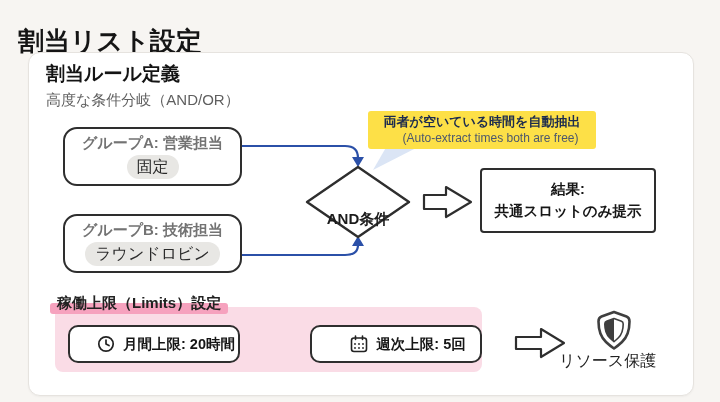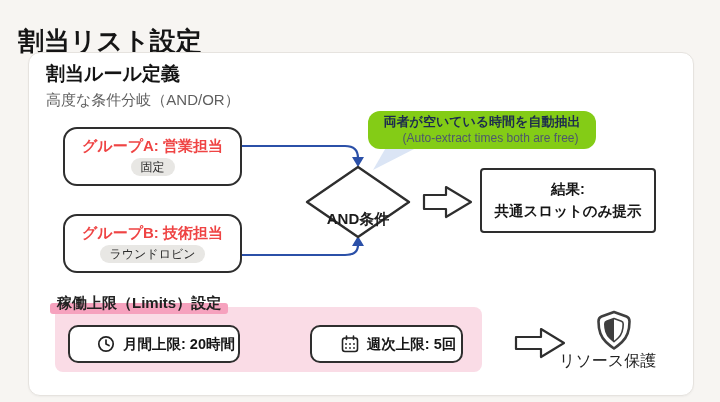--- a/index.html
+++ b/index.html
@@ -25,53 +25,53 @@
   .card-subheading {
     position:absolute; left:46px; top:91px;
     font-size:15px; color:#5f5f5f;
   }
   .flow-svg { position:absolute; left:0; top:0; width:720px; height:402px; }
   .node {
     position:absolute; background:#fff; border:2.5px solid #2e2e2e;
     display:flex; flex-direction:column; align-items:center; justify-content:center;
   }
   .group-box { left:63px; width:179px; height:59px; border-radius:14px; gap:2px; }
-  .group-label { font-size:15px; font-weight:bold; color:#ef4444; }
+  .group-label { font-size:15px; font-weight:bold; color:#737373; }
   .badge {
     background:#e8e7e4; color:#2b2b2b; border-radius:999px;
-    font-size:12px; padding:1px 10px; line-height:1.35;
+    font-size:16px; padding:1px 10px; line-height:1.35;
   }
   .and-label {
     position:absolute; left:308px; top:210px; width:100px; text-align:center;
     font-size:15px; font-weight:bold; color:#1b1b1b;
   }
   .tooltip {
     position:absolute; left:368px; top:111px; width:228px; height:38px;
-    background:#84cc16; border-radius:12px; text-align:center; padding-top:3px;
+    background:#fde047; border-radius:3px; text-align:center; padding-top:3px;
   }
   .tooltip-line1 { font-size:13px; font-weight:bold; color:#1d2c4e; line-height:1.3; }
   .tooltip-line2 { font-size:12px; color:#4d586c; line-height:1.2;padding-left:17px; }
   .result-box { left:480px; top:168px; width:176px; height:65px; border-radius:4px; }
   .result-line { font-size:14.5px; font-weight:bold; line-height:1.5; color:#161616; }
   .pink-area {
     position:absolute; left:55px; top:307px; width:427px; height:65px;
     background:#fadce6; border-radius:8px;
   }
   .limits-heading {
     position:absolute; left:50px; top:294px; padding:0 7px;
     font-size:15px; font-weight:bold; color:#222;
   }
   .limits-heading .hl-bar {
     position:absolute; left:0; right:0; top:9px; bottom:-1px;
     background:#f6a2be; border-radius:3px; z-index:0;
   }
   .limits-heading .hl-text { position:relative; z-index:1; }
   .limit-box { flex-direction:row; gap:8px; border-radius:10px;padding-left:24px; }
   .limit-box-1 { left:68px; top:325px; width:172px; height:38px; }
-  .limit-box-2 { left:310px; top:325px; width:153px; height:38px; }
+  .limit-box-2 { left:310px; top:325px; width:172px; height:38px; }
   .limit-label { font-size:14.5px; font-weight:bold; color:#161616; }
   .shield-wrap { position:absolute; left:594px; top:310px; width:40px; height:41px; }
   .resource-label {
     position:absolute; left:559px; top:351px; width:130px; text-align:left;
     font-size:16px; font-weight:400; color:#222;
   }
   .icon-svg { display:block; }
 </style>
 </head>
 <body>

